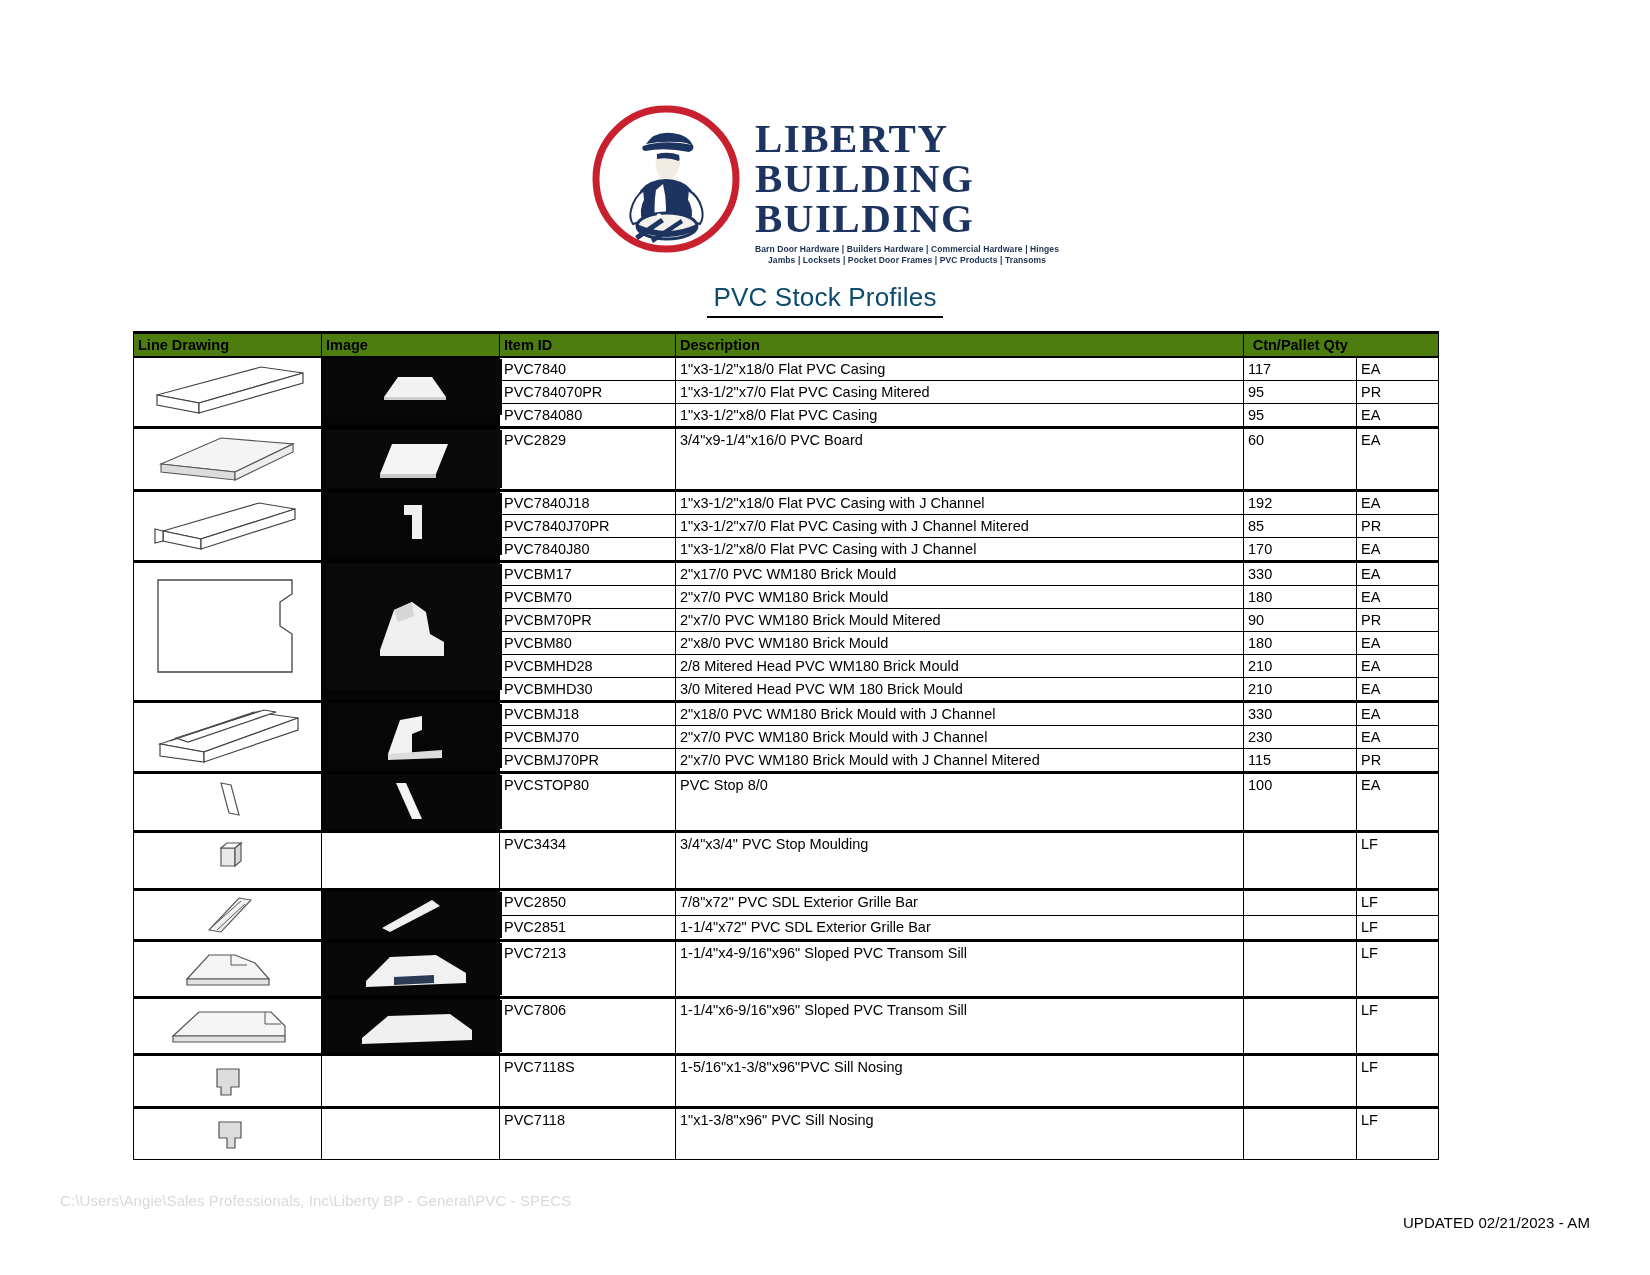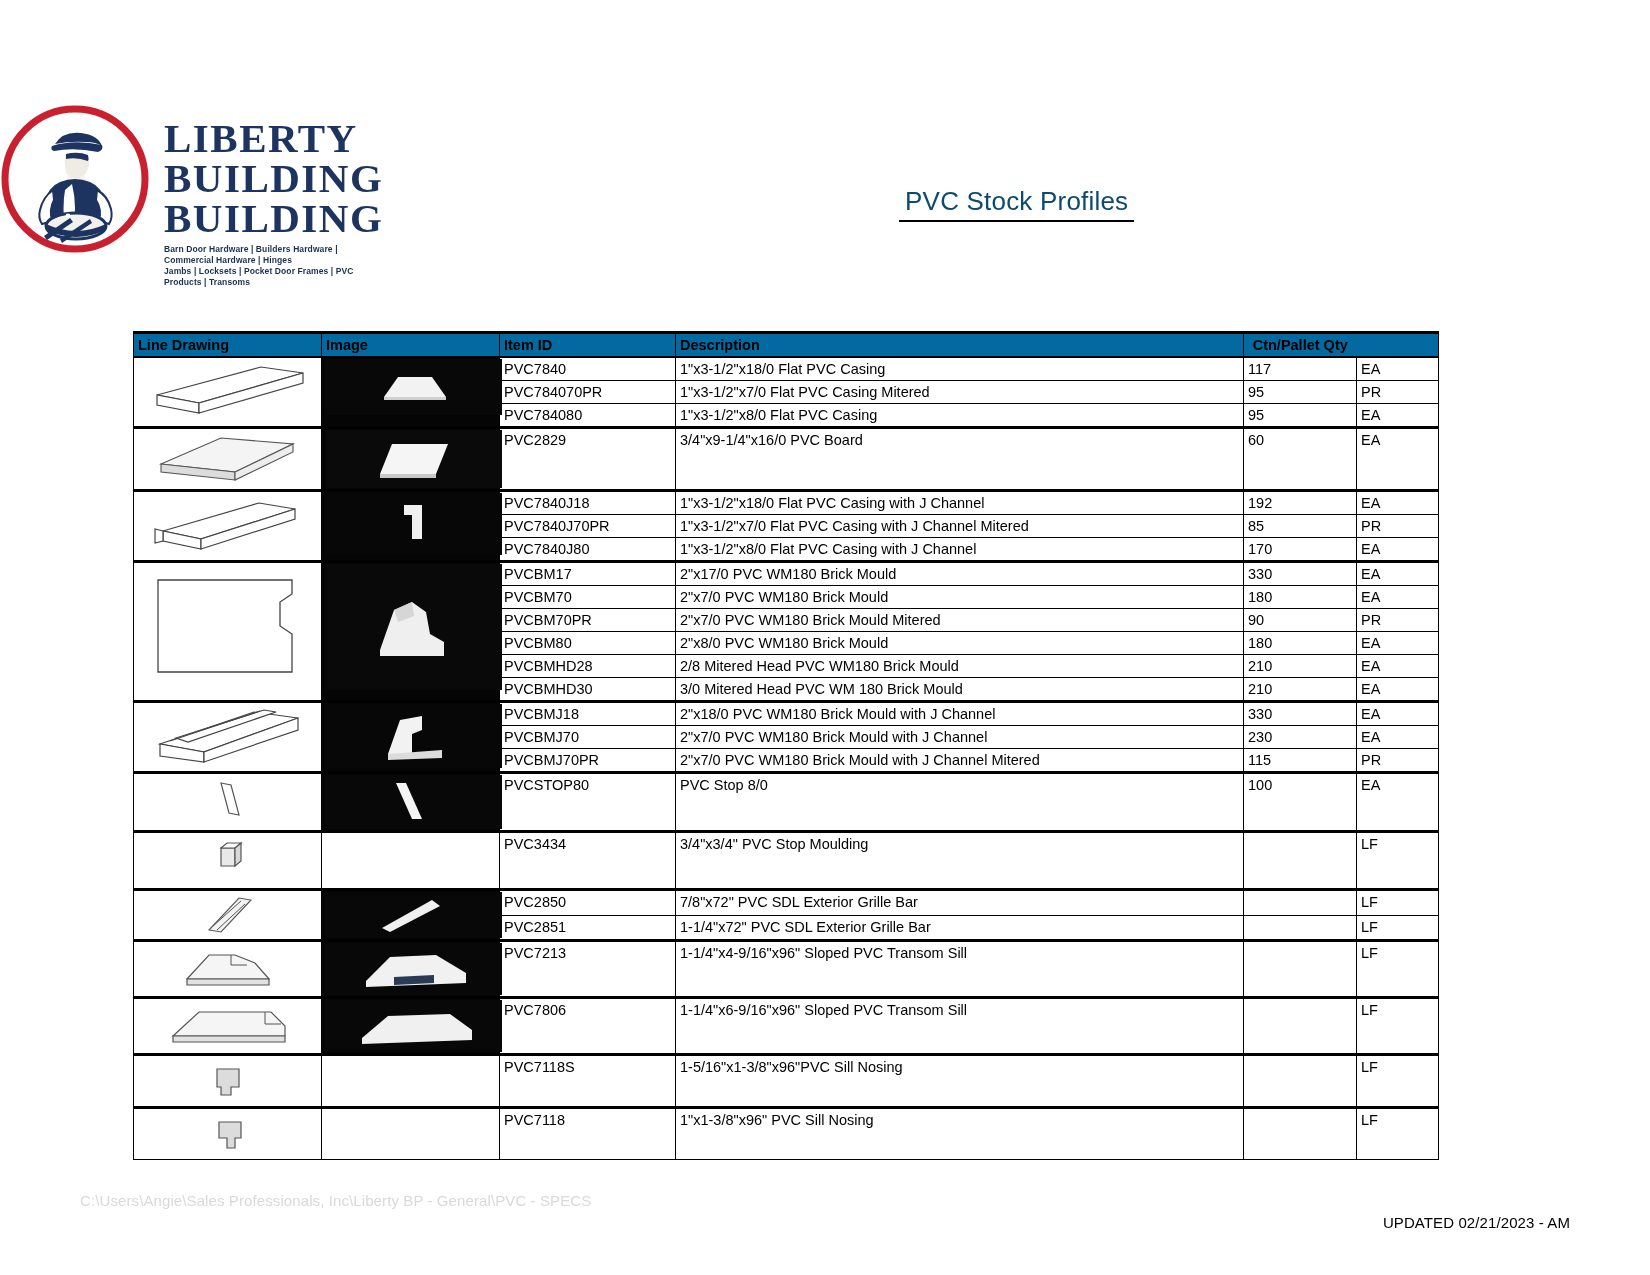--- a/index.html
+++ b/index.html
@@ -15,20 +15,21 @@
     color: #000000;
     position: relative;
     overflow: hidden;
   }
 
   
   .header {
     width: 100%;
     padding-top: 104px;
     display: flex;
+    flex-direction: column;
     align-items: center;
   }
   .logo-row {
     display: flex;
     align-items: flex-start;
     justify-content: center;
   }
   .logo-mark {
     width: 150px;
     height: 150px;
@@ -50,21 +51,21 @@
     line-height: 40px;
     letter-spacing: 1.5px;
     color: #1d3461;
   }
   .logo-tagline {
     margin-top: 6px;
     font-size: 8.5px;
     line-height: 11px;
     font-weight: bold;
     color: #1b3050;
-    text-align: left;
+    text-align: center;
     width: 100%;
     letter-spacing: 0.1px;
   }
   .logo-tagline .line2 { display: block; }
 
   .doc-title {
     margin-top: 16px;
     font-size: 26px;
     color: #0c4a6e;
     letter-spacing: 0.2px;
@@ -101,21 +102,21 @@
     border: 1px solid #000;
     padding: 1px 4px;
     vertical-align: top;
     font-weight: normal;
     text-align: left;
     line-height: 20px;
     height: 21px;
     box-sizing: border-box;
   }
   table.specs thead th {
-    background: #0369a1;
+    background: #4d7c0f;
     font-weight: bold;
     font-size: 14.5px;
     border-top: 3px solid #000;
     border-bottom: 2px solid #000;
     height: 24px;
   }
   table.specs thead th.qty-head {
     text-align: center;
     border-right: none;
   }
@@ -142,21 +143,21 @@
   
   .footer {
     position: absolute;
     left: 0;
     top: 1185px;
     width: 1650px;
     height: 30px;
     display: flex;
     align-items: center;
     justify-content: space-between;
-    padding: 0 80px;
+    padding: 0 60px;
     box-sizing: border-box;
     font-size: 15px;
   }
   .footer-path { color: #d9d9d9; letter-spacing: 0.1px; }
   .footer-updated { color: #000; letter-spacing: 0.1px; margin-top: 44px; }
 </style>
 </head>
 <body>
 
 <div class="header">

